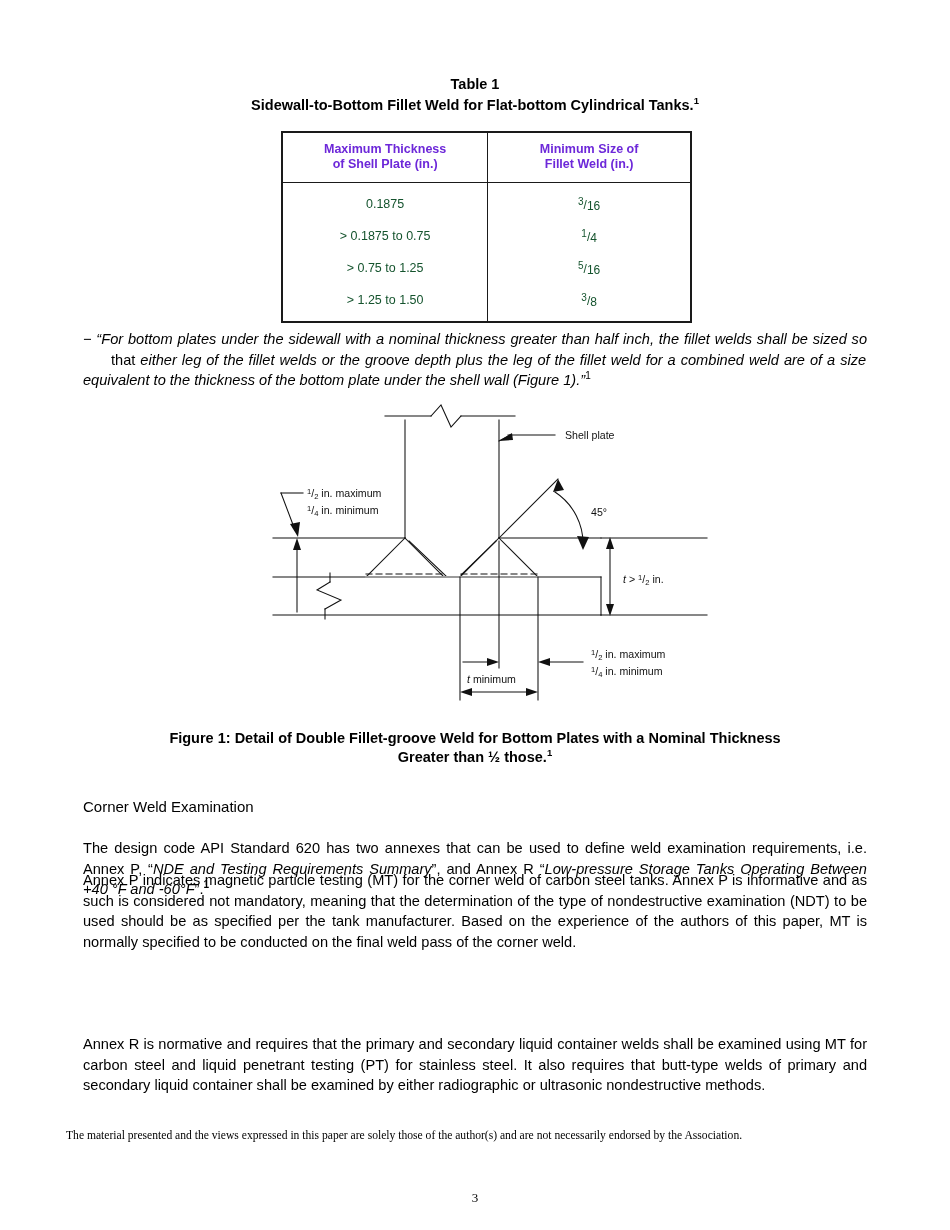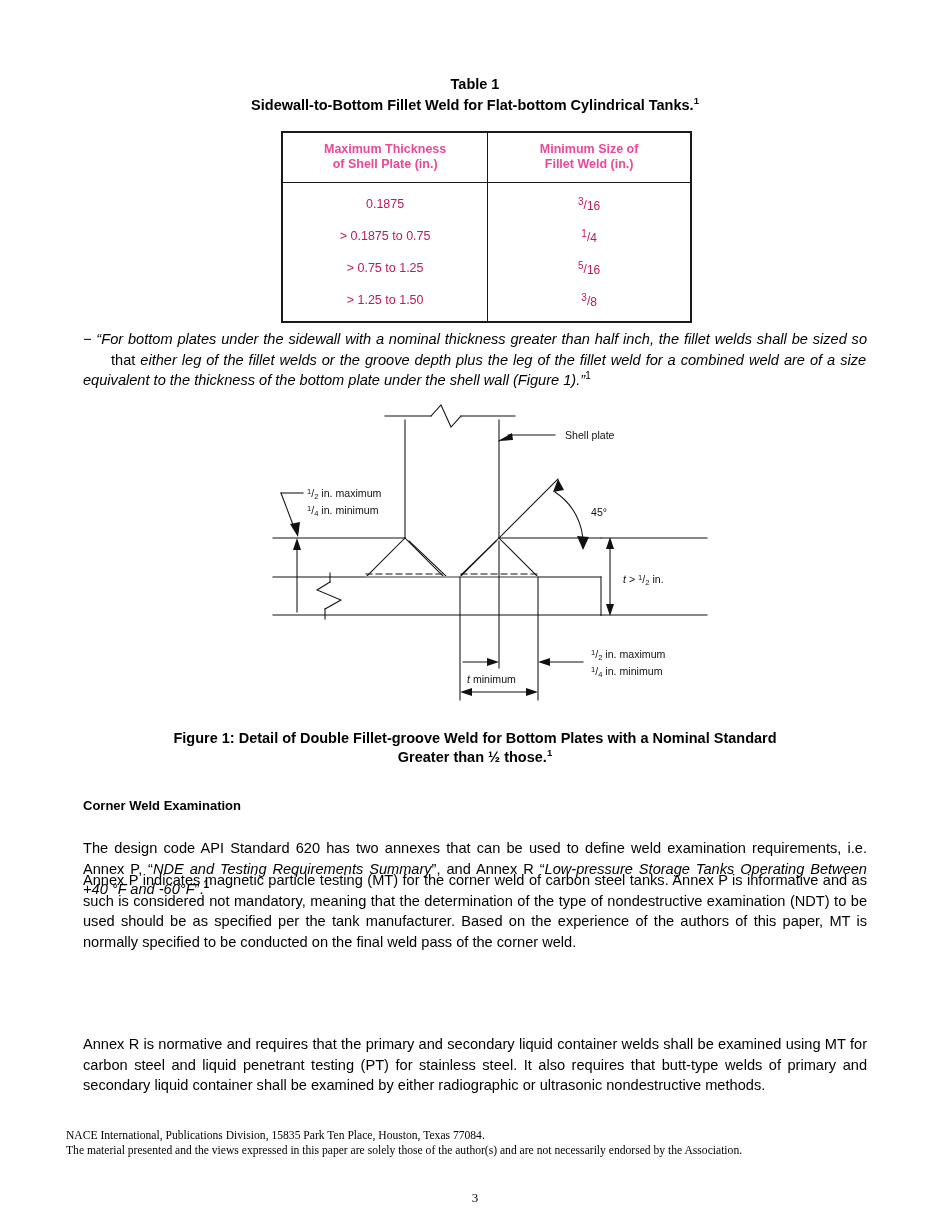--- a/index.html
+++ b/index.html
@@ -46,35 +46,35 @@
     background: #fff;
   }
   table.spec {
     border-collapse: collapse;
     width: 100%;
     font-family: "Liberation Sans", sans-serif;
   }
   table.spec th {
     font-size: 12.5px;
     font-weight: bold;
-    color: #ec4899;
+    color: #6d28d9;
     padding: 9px 4px 10px 4px;
     line-height: 15px;
     border-bottom: 1.6px solid #1a1a1a;
     text-align: center;
     vertical-align: middle;
   }
   table.spec th.left-col,
   table.spec td.left-col {
     border-right: 1.6px solid #1a1a1a;
     width: 50.3%;
   }
   table.spec td {
     font-size: 12.5px;
-    color: #be185d;
+    color: #14532d;
     text-align: center;
     padding: 6px 4px 6px 4px;
     line-height: 16px;
     vertical-align: middle;
   }
   table.spec tbody tr:first-child td { padding-top: 11px; }
   table.spec tbody tr:last-child td { padding-bottom: 11px; }
   .frac { white-space: nowrap; font-size: 12.5px; }
   .frac .num { font-size: 10px; vertical-align: 0.42em; }
   .frac .sl  { font-size: 12px; }
@@ -113,22 +113,22 @@
     font-weight: bold;
     font-size: 14.5px;
     line-height: 19px;
   }
 
   
   .sec-head {
     position: absolute;
     left: 83px;
     top: 798px;
-    font-weight: bold;
-    font-size: 13px;
+    font-weight: normal;
+    font-size: 15px;
   }
   .para {
     position: absolute;
     left: 83px;
     width: 784px;
     font-size: 14.6px;
     line-height: 20.5px;
     text-align: justify;
   }
   .para i { font-style: italic; }
@@ -334,30 +334,29 @@
   <g>
     <text class="fig-txt" x="326" y="258"><tspan class="fig-sup" dy="-3">1</tspan><tspan dy="3">/</tspan><tspan class="fig-sub" dy="2">2</tspan><tspan dy="-2"> in. maximum</tspan></text>
     <text class="fig-txt" x="326" y="275"><tspan class="fig-sup" dy="-3">1</tspan><tspan dy="3">/</tspan><tspan class="fig-sub" dy="2">4</tspan><tspan dy="-2"> in. minimum</tspan></text>
   </g>
 
   <text class="fig-txt" x="202" y="283"><tspan class="fig-txt-i">t</tspan><tspan> minimum</tspan></text>
 </svg>
 </div>
 
 <div class="fig-caption">
-  <span>Figure 1:  Detail of Double Fillet-groove Weld for Bottom Plates with a Nominal Standard</span><br>
+  <span>Figure 1:  Detail of Double Fillet-groove Weld for Bottom Plates with a Nominal Thickness</span><br>
   <span>Greater than ½ those.</span><sup class="ref">1</sup>
 </div>
 
 <div class="sec-head">Corner Weld Examination</div>
 
 <div class="para" id="para-1"><span>The design code API Standard 620 has two annexes that can be used to define weld examination requirements, i.e. Annex P, “</span><i>NDE and Testing Requirements Summary</i><span>”, and Annex R “</span><i>Low-pressure Storage Tanks Operating Between +40 °F and -60°F</i><span>”.</span><sup class="ref">1</sup></div>
 
 <div class="para" id="para-2">Annex P indicates magnetic particle testing (MT) for the corner weld of carbon steel tanks. Annex P is informative and as such is considered not mandatory, meaning that the determination of the type of nondestructive examination (NDT) to be used should be as specified per the tank manufacturer. Based on the experience of the authors of this paper, MT is normally specified to be conducted on the final weld pass of the corner weld.</div>
 
 <div class="para" id="para-3">Annex R is normative and requires that the primary and secondary liquid container welds shall be examined using MT for carbon steel and liquid penetrant testing (PT) for stainless steel. It also requires that butt-type welds of primary and secondary liquid container shall be examined by either radiographic or ultrasonic nondestructive methods.</div>
 
 <div class="footer">
-  <div>NACE International, Publications Division, 15835 Park Ten Place, Houston, Texas 77084.</div>
   <div>The material presented and the views expressed in this paper are solely those of the author(s) and are not necessarily endorsed by the Association.</div>
 </div>
 
 <div class="page-num">3</div>
 
 </body></html>

